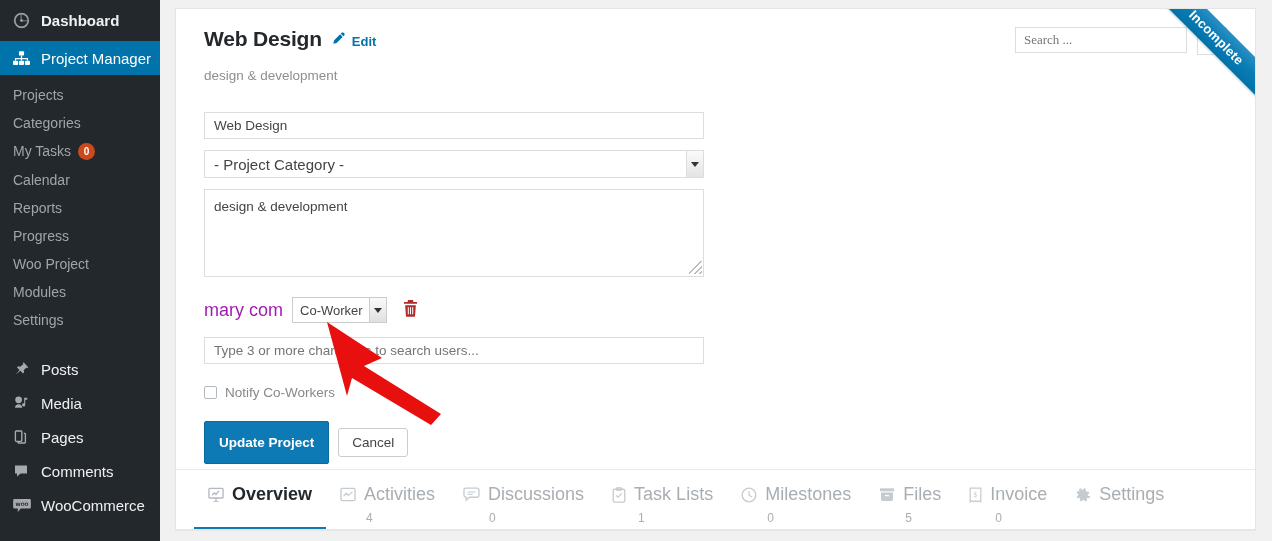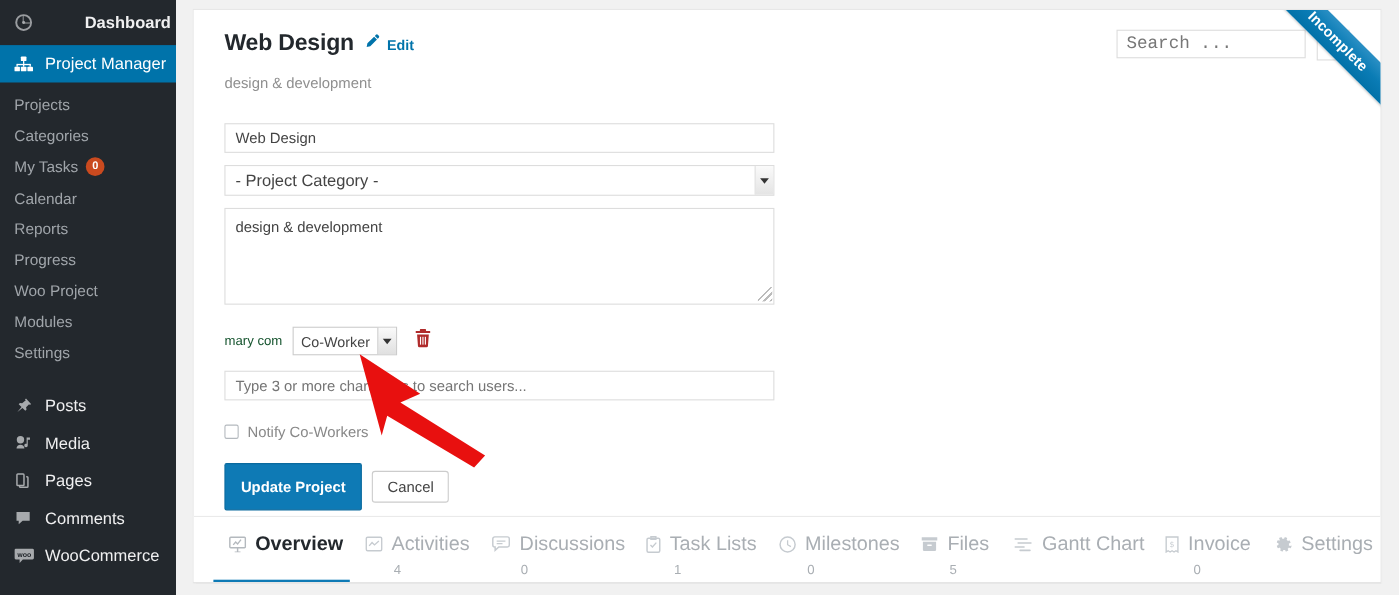--- a/index.html
+++ b/index.html
@@ -20,21 +20,20 @@
     background: #23282d;
     color: #eee;
     z-index: 20;
   }
   .menu-top {
     display: flex; align-items: center;
     height: 41px;
     padding-left: 13px;
     font-size: 15px; font-weight: bold;
     color: #f0f0f1;
-    gap: 36px;
   }
   .menu-top .mi { width: 28px; flex: 0 0 28px; color: #a7aaad; font-size: 15px; }
   .menu-active {
     position: relative;
     display: flex; align-items: center;
     height: 34px;
     padding-left: 13px;
     background: #0073aa;
     color: #fff;
     font-size: 15px; font-weight: normal;
@@ -115,22 +114,22 @@
   
   .top-right {
     position: absolute; right: 28px; top: 18px;
     display: flex; align-items: flex-start;
   }
   .search-box {
     width: 172px; height: 26px;
     padding: 0 8px;
     border: 1px solid #ddd;
     background: #fff;
-    font-size: 16px; color: #555;
-    font-family: Liberation Mono, monospace;
+    font-size: 13px; color: #555;
+    font-family: Liberation Serif, serif;
     outline: none;
   }
   .search-box::placeholder { color: #777; }
   .gear-btn {
     width: 30px; height: 28px;
     margin-left: 10px;
     border: 1px solid #ddd;
     background: #fff;
     display: flex; align-items: center; justify-content: center;
     cursor: pointer;
@@ -214,21 +213,21 @@
       linear-gradient(135deg, transparent 0 66%, #bbb 66% 74%, transparent 74% 88%),
       linear-gradient(135deg, transparent 0 88%, #bbb 88% 96%, transparent 96%);
     pointer-events: none;
   }
 
   .cw-row {
     display: flex; align-items: center;
     margin-top: 19px;
     height: 28px;
   }
-  .cw-name { font-size: 12px; color: #14532d; margin-right: 9px; }
+  .cw-name { font-size: 18px; color: #a21caf; margin-right: 9px; }
   .cw-sel-wrap { position: relative; width: 95px; height: 26px; }
   .cw-sel {
     width: 100%; height: 26px;
     padding: 0 22px 0 7px;
     border: 1px solid #ccc;
     background: #fff;
     font-size: 13px; color: #444;
     font-family: "Liberation Sans", sans-serif;
     -webkit-appearance: none; appearance: none;
     outline: none;
@@ -597,31 +596,20 @@
                 <path d="M1 1.5h16v3.4H1z"></path>
                 <path d="M2.2 6.2h13.6v8.3a1.3 1.3 0 01-1.3 1.3H3.5a1.3 1.3 0 01-1.3-1.3z"></path>
                 <rect x="6.6" y="9" width="4.8" height="1.5" fill="#fff" rx=".6"></rect>
               </svg>
             </span>
             <span class="tab-lbl">Files</span>
           </span>
           <span class="tab-count">5</span>
         </div>
 
-        <div class="tab">
-          <span class="tab-main">
-            <span class="tab-ico">
-              <svg width="17" height="14" viewBox="0 0 19 15" stroke="currentColor" stroke-width="1.6" stroke-linecap="round">
-                <path d="M1 2h12M4 6h13M1 10h9M6 13.5h10"></path>
-              </svg>
-            </span>
-            <span class="tab-lbl">Gantt Chart</span>
-          </span>
-          <span class="tab-count"></span>
-        </div>
 
         <div class="tab">
           <span class="tab-main">
             <span class="tab-ico">
               <svg width="13" height="16" viewBox="0 0 14 18" fill="none" stroke="currentColor" stroke-width="1.4">
                 <path d="M1 1.3h12v15.4l-2-1.3-2 1.3-2-1.3-2 1.3-2-1.3-2 1.3z"></path>
                 <text x="7" y="11.4" font-size="8" fill="currentColor" stroke="none" text-anchor="middle" font-family="DejaVu Sans, sans-serif">$</text>
               </svg>
             </span>
             <span class="tab-lbl">Invoice</span>

